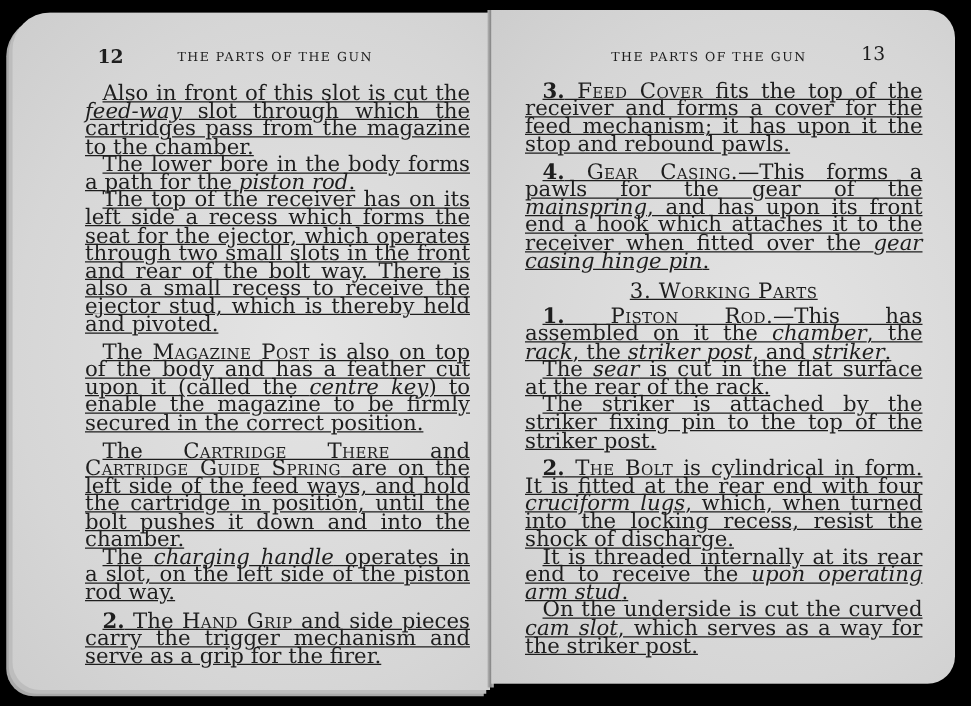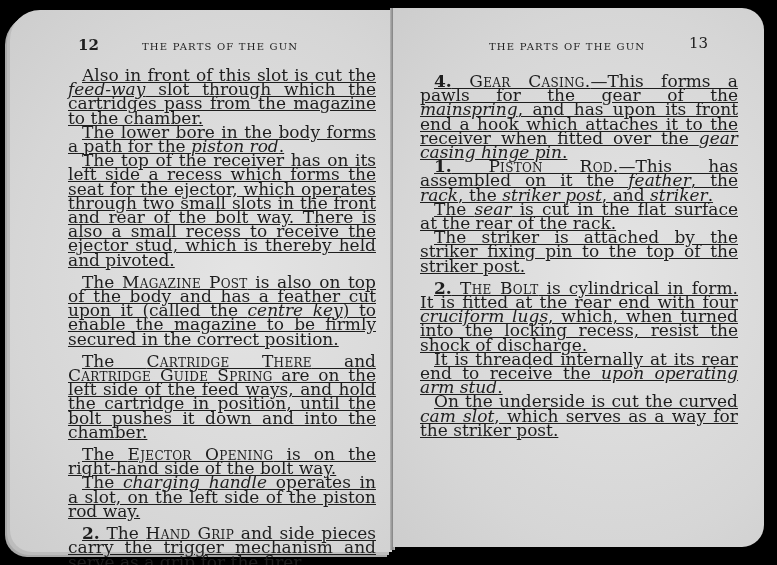--- a/index.html
+++ b/index.html
@@ -50,34 +50,35 @@
 <div class="page left">
   <div class="page-num" style="left:68px;top:26px;">12</div>
   <div class="running-head" style="left:132px;top:31px;">THE PARTS OF THE GUN</div>
 
   <div class="text">
     <p><span>Also in front of this slot is cut the </span><i>feed-way</i><span> slot through which the cartridges pass from the magazine to the chamber.</span></p>
     <p><span>The lower bore in the body forms a path for the </span><i>piston rod</i><span>.</span></p>
     <p>The top of the receiver has on its left side a recess which forms the seat for the ejector, which operates through two small slots in the front and rear of the bolt way. There is also a small recess to receive the ejector stud, which is thereby held and pivoted.</p>
     <p class="gap"><span>The </span><span class="sc">Magazine Post</span><span> is also on top of the body and has a feather cut upon it (called the </span><i>centre key</i><span>) to enable the magazine to be firmly secured in the correct position.</span></p>
     <p class="gap"><span>The </span><span class="sc">Cartridge There</span><span> and </span><span class="sc">Cartridge Guide Spring</span><span> are on the left side of the feed ways, and hold the cartridge in position, until the bolt pushes it down and into the chamber.</span></p>
-    <p class="gap"><span>The </span><span class="sc">Ejector Opening</span><span> is on the right-hand side of the bolt way.</span></p>
     <p><span>The </span><i>charging handle</i><span> operates in a slot, on the left side of the piston rod way.</span></p>
     <p class="gap"><span class="num">2.</span><span> The </span><span class="sc">Hand Grip</span><span> and side pieces carry the trigger mechanism and serve as a grip for the firer.</span></p>
   </div>
 </div>
 
 <div class="gutter"></div>
 
 <div class="page right">
   <div class="running-head" style="left:96px;top:33px;">THE PARTS OF THE GUN</div>
   <div class="page-num" style="left:296px;top:26px;font-weight:normal;">13</div>
 
   <div class="text">
+    <p><span class="num">3.</span><span class="sc"> Feed Cover</span><span> fits the top of the receiver and forms a cover for the feed mechanism; it has upon it the stop and rebound pawls.</span></p>
     <p class="gap"><span class="num">4.</span><span class="sc"> Gear Casing.</span><span>—This forms a pawls for the gear of the </span><i>mainspring</i><span>, and has upon its front end a hook which attaches it to the receiver when fitted over the </span><i>gear casing hinge pin</i><span>.</span></p>
-    <p><span class="num">1.</span><span class="sc"> Piston Rod.</span><span>—This has assembled on it the </span><i>feather</i><span>, the </span><i>rack</i><span>, the </span><i>striker post</i><span>, and </span><i>striker</i><span>.</span></p>
+    <p class="section-head">3. Working Parts</p>
+    <p><span class="num">1.</span><span class="sc"> Piston Rod.</span><span>—This has assembled on it the </span><i>chamber</i><span>, the </span><i>rack</i><span>, the </span><i>striker post</i><span>, and </span><i>striker</i><span>.</span></p>
     <p><span>The </span><i>sear</i><span> is cut in the flat surface at the rear of the rack.</span></p>
     <p>The striker is attached by the striker fixing pin to the top of the striker post.</p>
     <p class="gap"><span class="num">2.</span><span class="sc"> The Bolt</span><span> is cylindrical in form. It is fitted at the rear end with four </span><i>cruciform lugs</i><span>, which, when turned into the locking recess, resist the shock of discharge.</span></p>
     <p><span>It is threaded internally at its rear end to receive the </span><i>upon operating arm stud</i><span>.</span></p>
     <p><span>On the underside is cut the curved </span><i>cam slot</i><span>, which serves as a way for the striker post.</span></p>
   </div>
 </div>
 
 </body></html>

